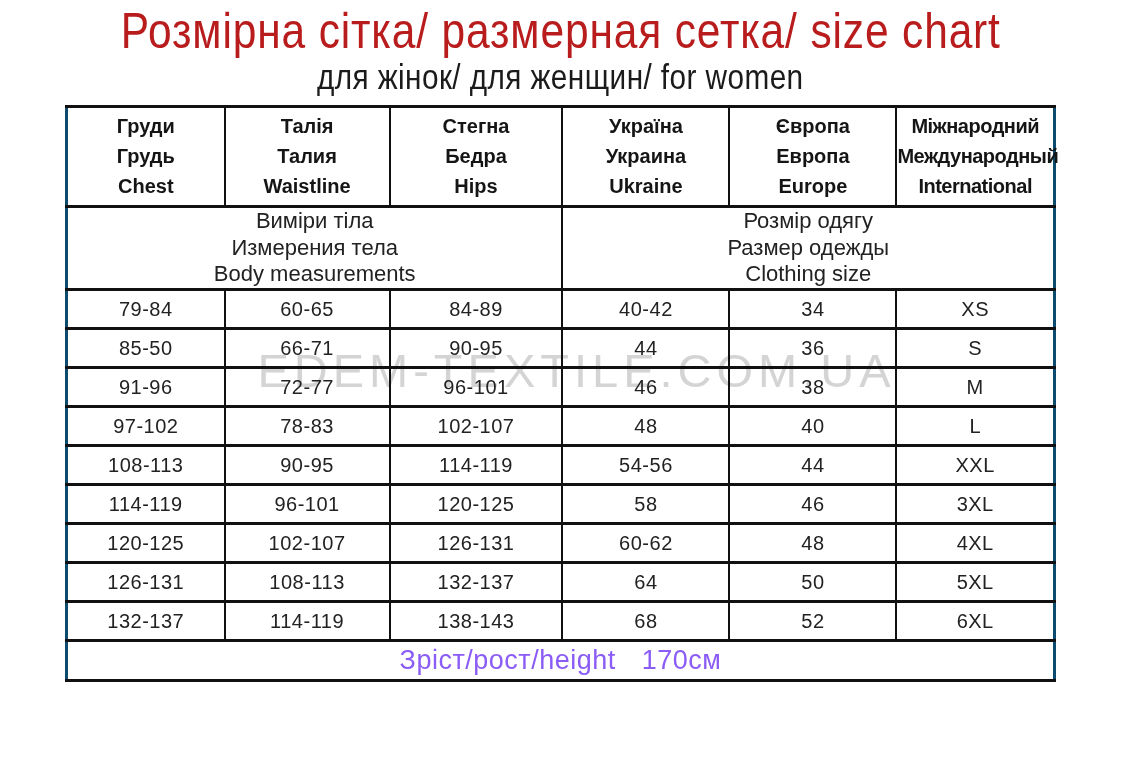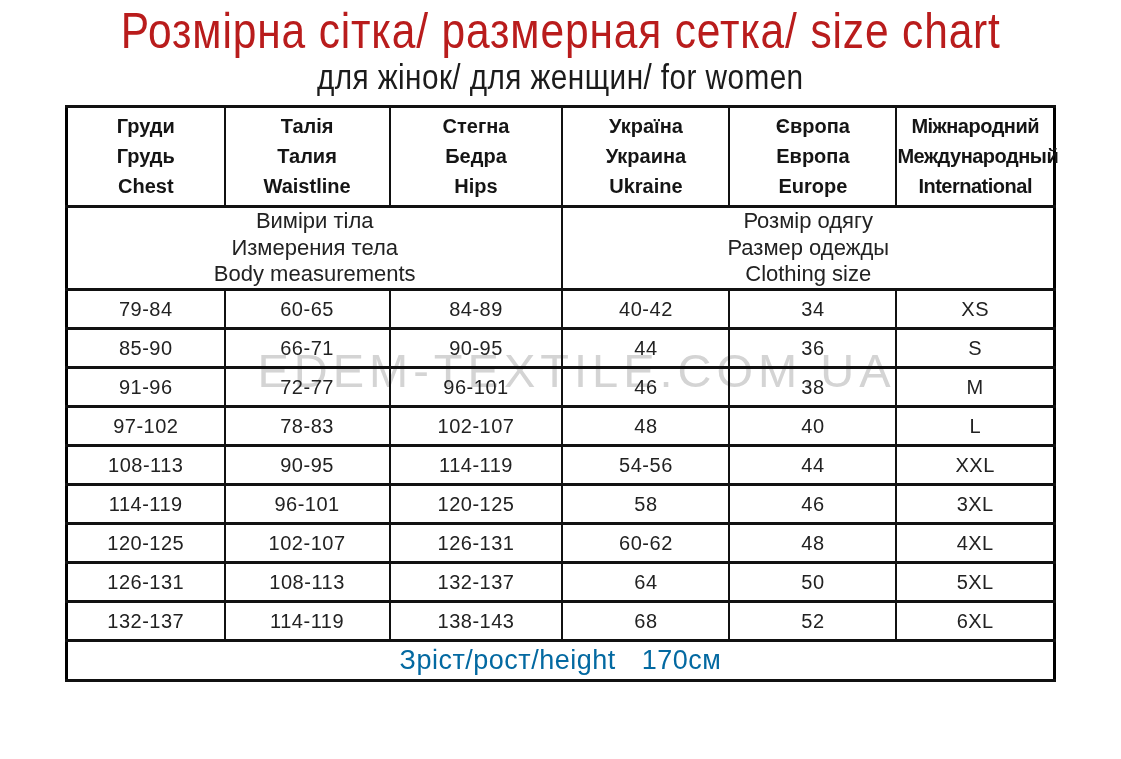--- a/index.html
+++ b/index.html
@@ -69,21 +69,21 @@
   .size-table th, .size-table td {
     border-left: 2px solid #111;
     border-right: 2px solid #111;
     border-top: 3px solid #111;
     border-bottom: 3px solid #111;
     text-align: center;
     vertical-align: middle;
     padding: 0;
     background: transparent;
   }
-  .size-table { border: 3px solid #000000; }
+  .size-table { border: 3px solid #0c4a6e; }
   tr.col-headers th {
     height: 97px;
     font-size: 20px;
     font-weight: 700;
     line-height: 1.5;
     white-space: pre-line;
     color: #151515;
   }
   tr.col-headers th.tight {
     letter-spacing: -0.5px;
@@ -101,21 +101,21 @@
     font-size: 20px;
     font-weight: 400;
     letter-spacing: 0.5px;
     color: #222;
   }
   tr.footer-row td {
     height: 37px;
     font-size: 27px;
     font-weight: 400;
     letter-spacing: 0.5px;
-    color: #0369a1;
+    color: #8b5cf6;
   }
   tr.footer-row .footer-value {
     margin-left: 26px;
   }
 </style>
 </head>
 <body>
 
 <h1 class="title"><span>Розмірна сітка/ размерная сетка/ size chart</span></h1>
 <h2 class="subtitle"><span>для жінок/ для женщин/ for women</span></h2>
@@ -164,21 +164,21 @@
 
       <tr class="data-row">
         <td>79-84</td>
         <td>60-65</td>
         <td>84-89</td>
         <td>40-42</td>
         <td>34</td>
         <td>XS</td>
       </tr>
       <tr class="data-row">
-        <td>85-90</td>
+        <td>85-50</td>
         <td>66-71</td>
         <td>90-95</td>
         <td>44</td>
         <td>36</td>
         <td>S</td>
       </tr>
       <tr class="data-row">
         <td>91-96</td>
         <td>72-77</td>
         <td>96-101</td>

